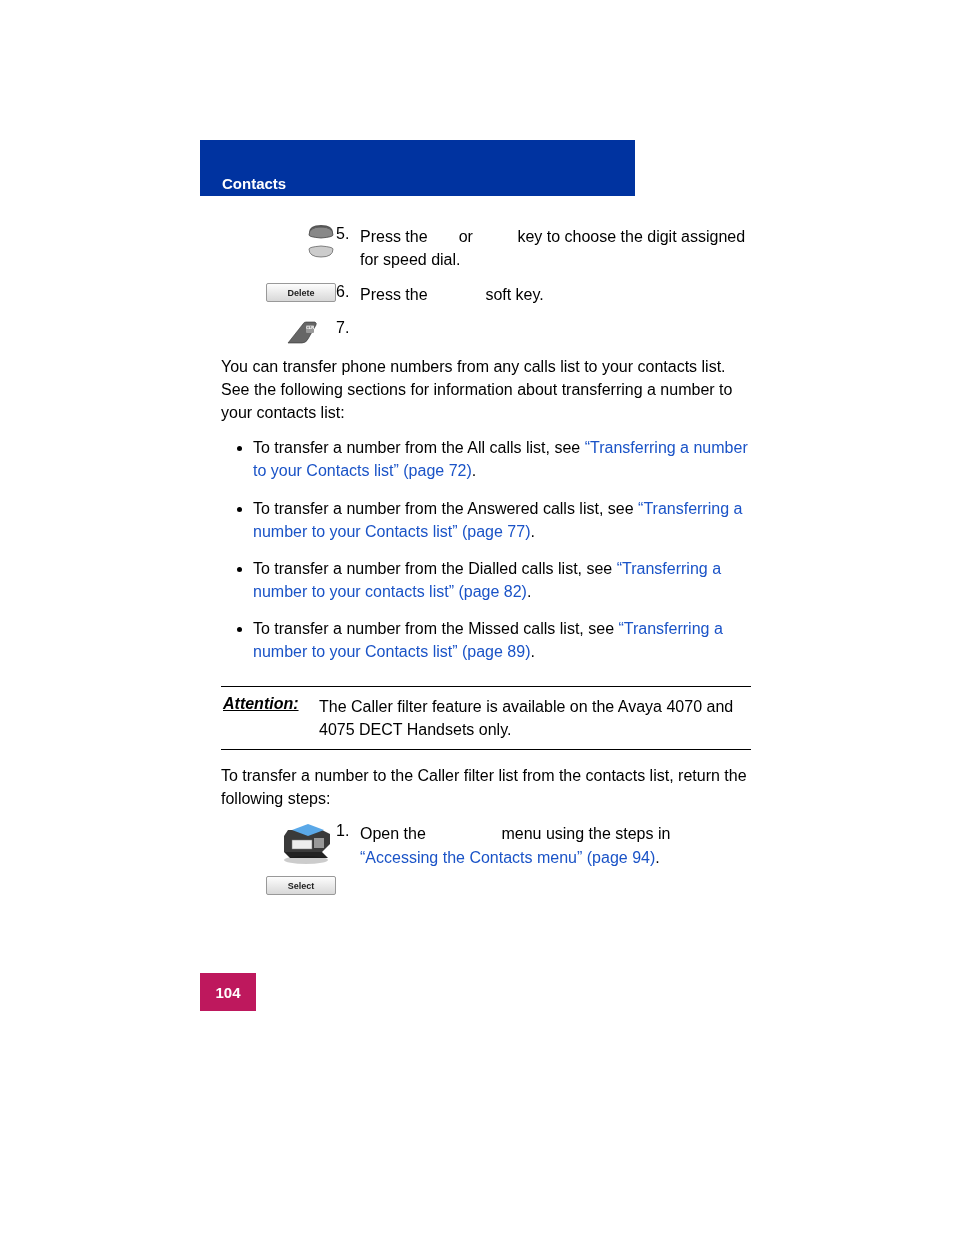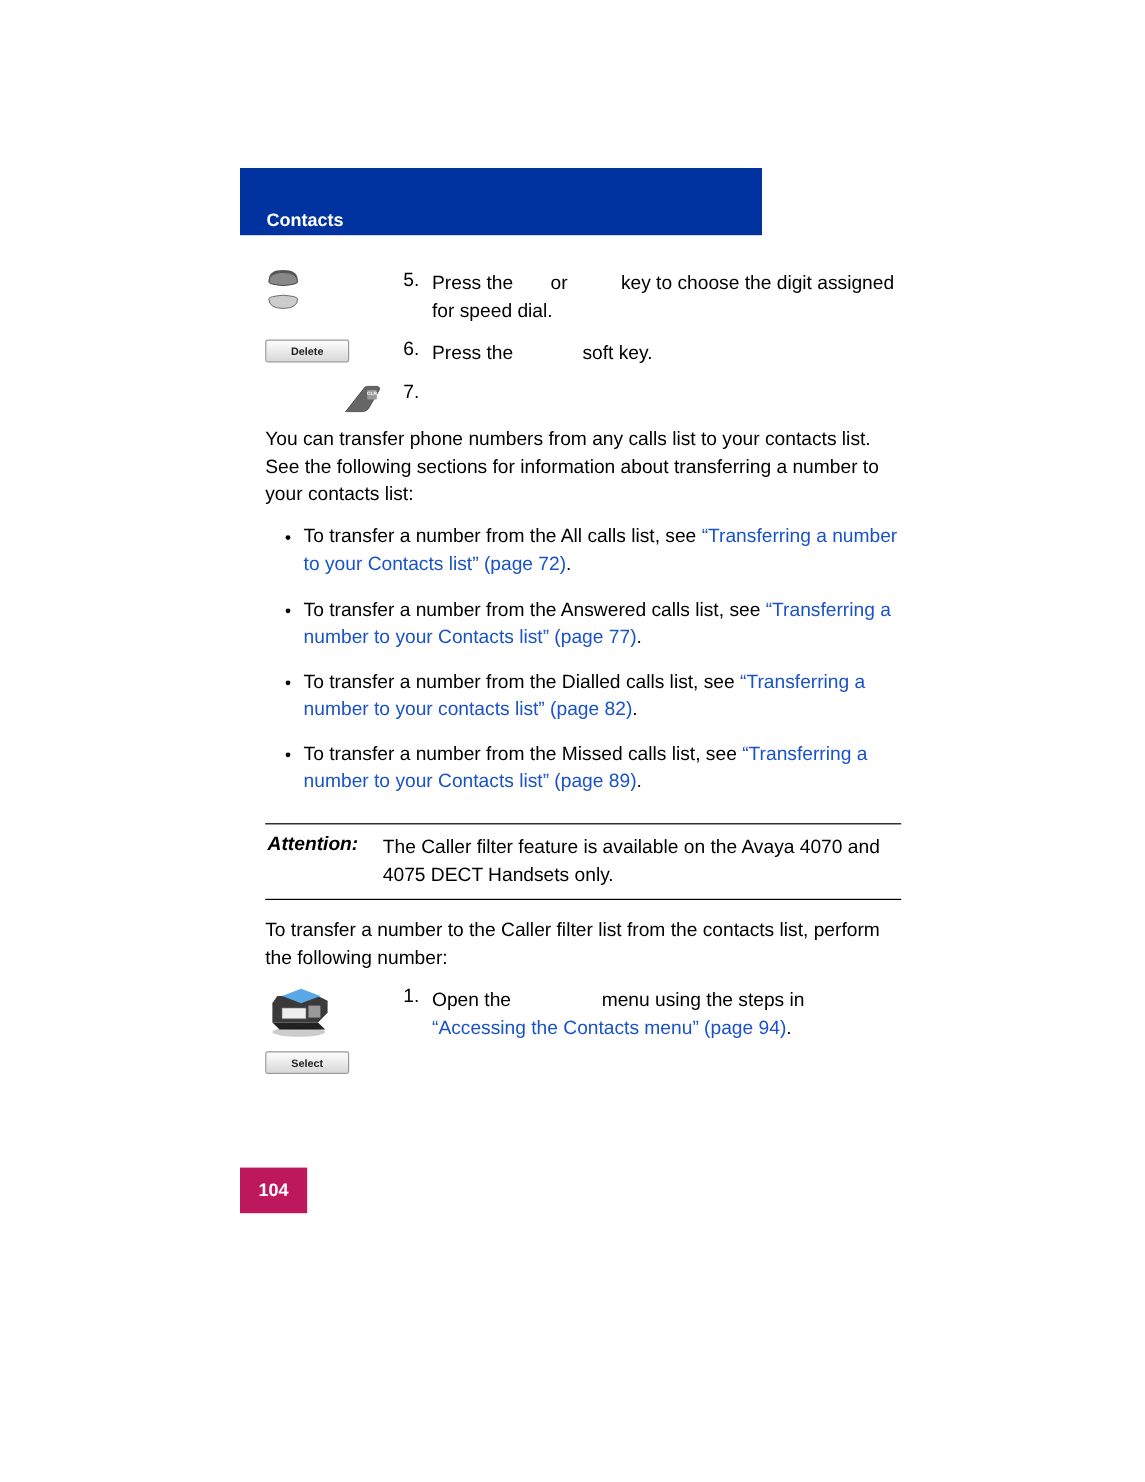--- a/index.html
+++ b/index.html
@@ -50,21 +50,21 @@
   .step-row {
     display: flex;
     align-items: flex-start;
     margin-bottom: 12px;
   }
   .icon-col {
     width: 115px;
     flex: 0 0 115px;
     display: flex;
     flex-direction: column;
-    align-items: flex-start;
+    align-items: flex-end;
     gap: 4px;
   }
   .num-col {
     width: 24px;
     flex: 0 0 24px;
     text-align: left;
   }
   .text-col {
     flex: 1;
     line-height: 1.45;
@@ -115,20 +115,21 @@
     border-top: 1.5px solid #000;
     border-bottom: 1.5px solid #000;
     padding: 8px 2px;
     margin: 22px 0 14px 0;
     display: flex;
   }
   .attention-label {
     font-style: italic;
     font-weight: bold;
     flex: 0 0 96px;
+    text-decoration: underline;
   }
   .attention-text {
     flex: 1;
     line-height: 1.45;
   }
   .page-number {
     position: absolute;
     left: 200px;
     bottom: 155px;
     width: 56px;
@@ -216,21 +217,21 @@
       <li>
         <span>To transfer a number from the Missed calls list, see </span><span class="link">“Transferring a number to your Contacts list” (page 89)</span><span>.</span>
       </li>
     </ul>
 
     <div class="attention-block">
       <div class="attention-label">Attention:</div>
       <div class="attention-text">The Caller filter feature is available on the Avaya 4070 and 4075 DECT Handsets only.</div>
     </div>
 
-    <div class="para">To transfer a number to the Caller filter list from the contacts list, perform the following number:</div>
+    <div class="para">To transfer a number to the Caller filter list from the contacts list, return the following steps:</div>
 
     <div class="step-row" style="margin-top:10px;">
       <div class="icon-col" style="gap:10px;">
         <div class="fax-icon">
           <svg width="58" height="44" viewBox="0 0 58 44">
             <path d="M6 30 L44 30 L52 22 L52 12 L44 8 L10 8 L6 14 Z" fill="#3a3a3a"></path>
             <path d="M14 8 L30 2 L46 8 L30 14 Z" fill="#5aa8e8"></path>
             <rect x="14" y="18" width="20" height="9" fill="#eee" stroke="#777" stroke-width="0.5"></rect>
             <rect x="36" y="16" width="10" height="10" fill="#999"></rect>
             <path d="M6 30 L44 30 L50 36 L12 36 Z" fill="#222"></path>

